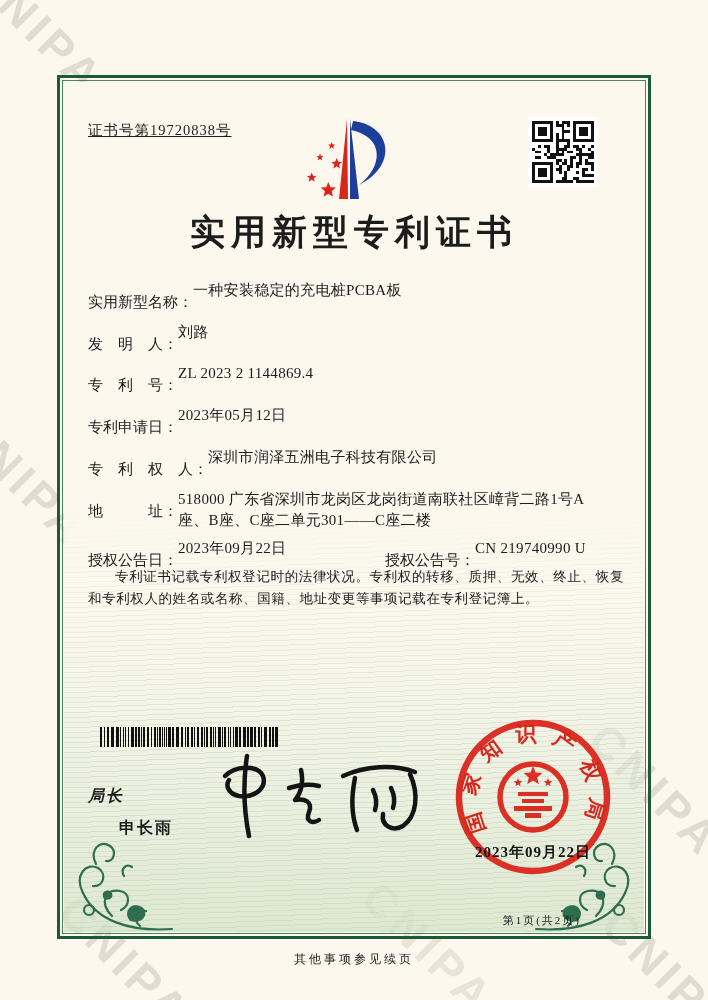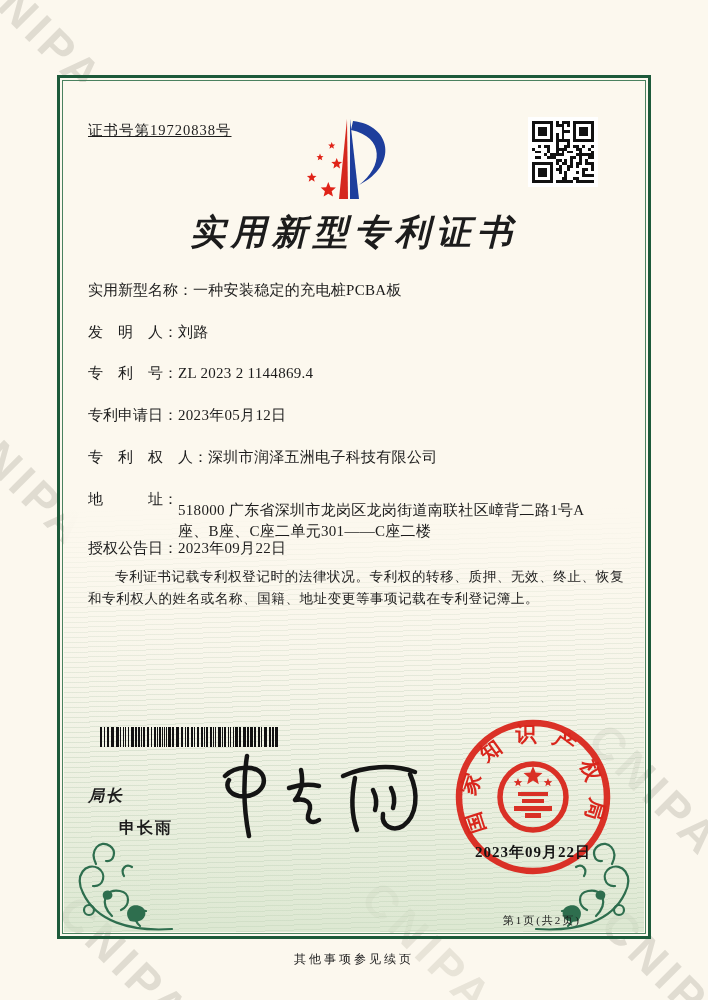--- a/index.html
+++ b/index.html
@@ -29,28 +29,28 @@
     position:absolute;inset:4px;
     background-image:
       linear-gradient(180deg,#fcf8ee 0%,#fcf8ee 50%,rgba(252,248,238,0.65) 63%,rgba(252,248,238,0.18) 80%,rgba(252,248,238,0) 100%),
       linear-gradient(180deg,rgba(216,230,208,0) 52%,rgba(216,230,208,0.45) 80%,rgba(210,226,200,0.75) 100%),
       repeating-linear-gradient(178deg,rgba(96,140,100,0.30) 0px,rgba(96,140,100,0.30) 1px,rgba(255,255,255,0) 1px,rgba(255,255,255,0) 5px);
   }
   
   .cert-no{left:88px;top:121px;font-size:14.5px;letter-spacing:1px;text-decoration:underline;}
   .doc-title{
     left:0;width:708px;top:209px;text-align:center;
-    font-size:35px;font-weight:700;letter-spacing:6px;font-style:italic;
+    font-size:35px;font-weight:700;letter-spacing:6px;
   }
   .qr-wrap{left:528px;top:117px;width:70px;height:70px;background:#fff;}
   
   .field-row{left:88px;width:540px;font-size:15px;line-height:21px;}
-  .flabel{display:inline-block;vertical-align:top;white-space:nowrap;}
+  .flabel{display:inline-block;vertical-align:top;white-space:nowrap;margin-top:12px;}
   .fvalue{display:inline-block;vertical-align:top;letter-spacing:0.3px;}
-  .addr-val{max-width:432px;margin-top:11px;}
+  .addr-val{max-width:432px;}
   .pair2{position:absolute;left:297px;top:0;white-space:nowrap;}
   
   .legal{left:88px;top:566px;width:536px;font-size:13.5px;line-height:22px;letter-spacing:0.6px;text-align:justify;}
   .legal p{margin:0 0 8px 0;text-indent:2em;}
   
   .sig-title{left:88px;top:786px;font-family:"Liberation Sans","DejaVu Sans",sans-serif;font-size:16px;font-weight:600;letter-spacing:2px;font-style:italic;}
   .sig-name{left:88px;top:818px;font-family:"Liberation Sans","DejaVu Sans",sans-serif;font-size:16px;font-weight:600;letter-spacing:2px;margin-left:31px;}
   .page-num{left:57px;width:524px;top:913px;text-align:right;font-size:11px;letter-spacing:2px;}
   .cont-note{left:57px;width:594px;top:951px;text-align:center;font-size:12px;letter-spacing:3px;}
   .seal-date{
@@ -275,20 +275,23 @@
   <span class="flabel">专利申请日：</span><span class="fvalue">2023年05月12日</span>
 </div>
 <div class="abs field-row" style="top:447px;">
   <span class="flabel">专　利　权　人：</span><span class="fvalue">深圳市润泽五洲电子科技有限公司</span>
 </div>
 <div class="abs field-row" style="top:489px;">
   <span class="flabel">地　　　址：</span><span class="fvalue addr-val">518000 广东省深圳市龙岗区龙岗街道南联社区嶂背二路1号A座、B座、C座二单元301——C座二楼</span>
 </div>
 <div class="abs field-row" style="top:538px;">
   <span class="flabel">授权公告日：</span><span class="fvalue">2023年09月22日</span>
+  <span class="pair2">
+    <span class="flabel">授权公告号：</span><span class="fvalue">CN 219740990 U</span>
+  </span>
 </div>
 
 <div class="abs legal">
   <p>专利证书记载专利权登记时的法律状况。专利权的转移、质押、无效、终止、恢复和专利权人的姓名或名称、国籍、地址变更等事项记载在专利登记簿上。</p>
 </div>
 
 <svg class="abs" style="left:100px;top:727px;" width="182" height="20" viewBox="0 0 182 20">
   <g id="barcode-bars" fill="#111111">
       <rect x="0" y="0" width="2" height="20"></rect>
       <rect x="4" y="0" width="1" height="20"></rect>

